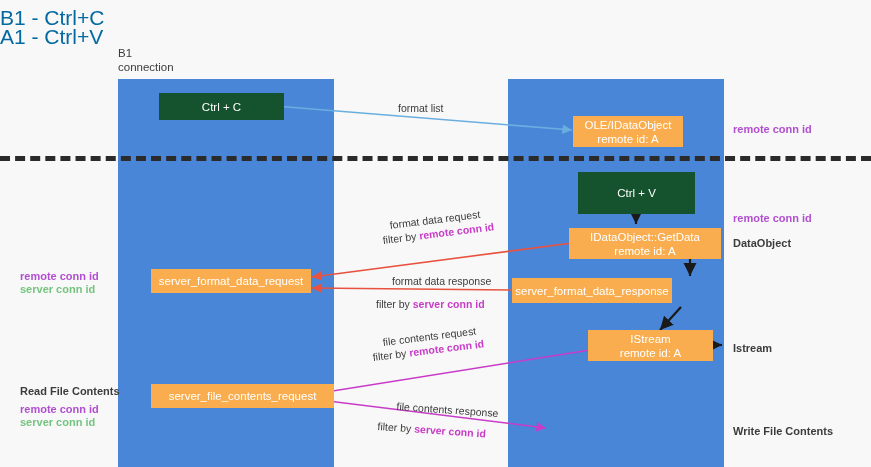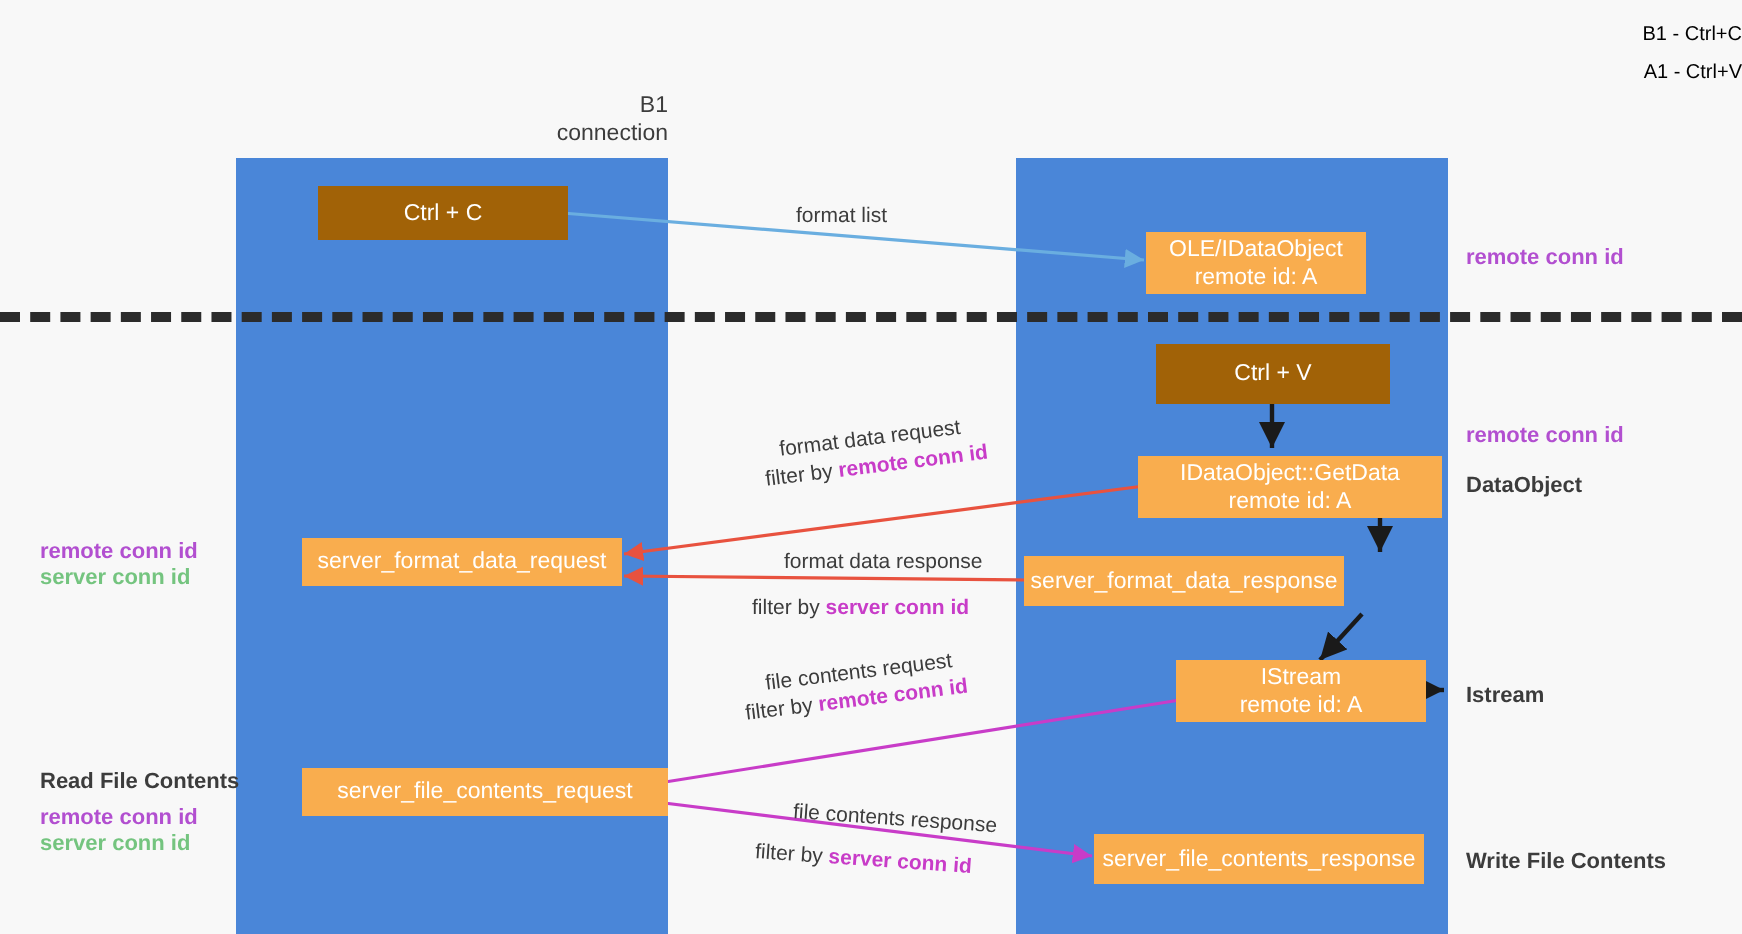--- a/index.html
+++ b/index.html
@@ -19,29 +19,29 @@
     position: absolute;
     background: #4a86d8;
   }
   .lane-b1 { left: 118px; top: 79px; width: 216px; height: 388px; }
   .lane-a1 { left: 508px; top: 79px; width: 216px; height: 388px; }
 
   .title {
     position: absolute;
     left: 0; right: 0;
     top: 8px;
-    text-align: right;
-    font-size: 10px;
-    color: #000000;
+    text-align: left;
+    font-size: 21px;
+    color: #0369a1;
     line-height: 19px;
     white-space: pre-line;
   }
   .lane-head {
     position: absolute;
-    text-align: right;
+    text-align: left;
     font-size: 11.5px;
     color: #3c3c3c;
     line-height: 14px;
     white-space: pre-line;
     width: 216px;
   }
   .lane-head-b1 { left: 118px; top: 46px; }
   .lane-head-a1 { left: 508px; top: 46px; }
 
   .box {
@@ -51,21 +51,21 @@
     flex-direction: column;
     align-items: center;
     justify-content: center;
     color: #ffffff;
     font-size: 11.5px;
     line-height: 14px;
     text-align: center;
     white-space: pre-line;
     padding: 2px 4px;
   }
-  .box.green { background: #a16207; }
+  .box.green { background: #14532d; }
   .box.orange { background: #f9ad4e; }
 
   .sidelabel {
     position: absolute;
     font-size: 11px;
     line-height: 14px;
     white-space: pre-line;
   }
   .c-purple { color: #b24fd0; font-weight: bold; }
   .c-green  { color: #74c47f; font-weight: bold; }
@@ -145,35 +145,34 @@
     <line x1="712" y1="345" x2="722" y2="345" stroke="#1a1a1a" stroke-width="2.2" marker-end="url(#ar-blk)"></line>
   </svg>
 
   <div class="divider"></div>
 
   <div class="box green" style="left:159px; top:93px; width:125px; height:27px;">Ctrl + C</div>
 
   <div class="box orange" style="left:573px; top:116px; width:110px; height:31px;">OLE/IDataObject
 remote id: A</div>
 
-  <div class="box green" style="left:578px; top:172px; width:117px; height:30px;">Ctrl + V</div>
+  <div class="box green" style="left:578px; top:172px; width:117px; height:42px;">Ctrl + V</div>
 
   <div class="box orange" style="left:569px; top:228px; width:152px; height:31px;">IDataObject::GetData
 remote id: A</div>
 
   <div class="box orange" style="left:151px; top:269px; width:160px; height:24px;">server_format_data_request</div>
 
   <div class="box orange" style="left:512px; top:278px; width:160px; height:25px;">server_format_data_response</div>
 
   <div class="box orange" style="left:588px; top:330px; width:125px; height:31px;">IStream
 remote id: A</div>
 
   <div class="box orange" style="left:151px; top:384px; width:183px; height:24px;">server_file_contents_request</div>
 
-  <div class="box orange" style="left:547px; top:417px; width:165px; height:25px;">server_file_contents_response</div>
 
   <div class="sidelabel c-purple" style="left:733px; top:122px;">remote conn id</div>
 
   <div class="sidelabel c-purple" style="left:733px; top:211px;">remote conn id</div>
 
   <div class="sidelabel c-dark" style="left:733px; top:236px;">DataObject</div>
 
   <div class="sidelabel c-dark" style="left:733px; top:341px;">Istream</div>
 
   <div class="sidelabel c-dark" style="left:733px; top:424px;">Write File Contents</div>

